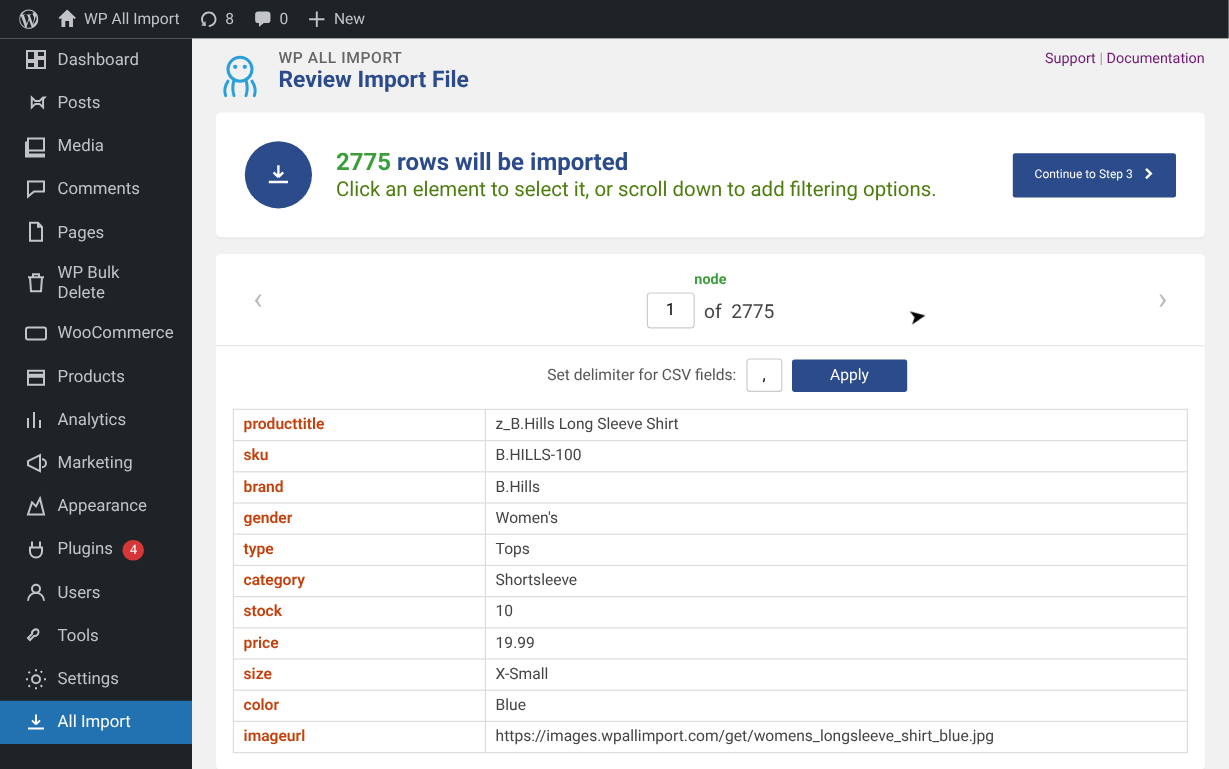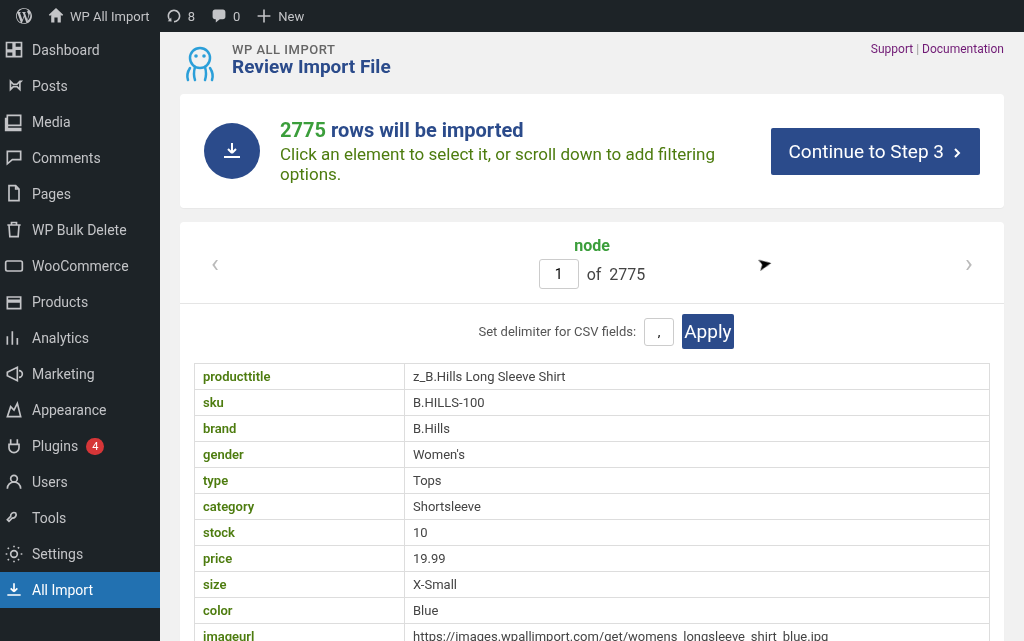--- a/index.html
+++ b/index.html
@@ -5,21 +5,21 @@
 * { margin: 0; padding: 0; box-sizing: border-box; font-family: -apple-system, BlinkMacSystemFont, "Segoe UI", Roboto, sans-serif; }
 body { background: #f1f1f1; width: 1024px; height: 641px; overflow: hidden; }
 
 
 .admin-bar { height: 32px; background: #1d2327; color: #c3c4c7; display: flex; align-items: center; font-size: 13px; padding: 0 8px; }
 .admin-bar-item { display: flex; align-items: center; gap: 6px; padding: 0 8px; height: 100%; cursor: pointer; }
 .admin-bar .ab-icon { width: 16px; height: 16px; display: inline-flex; align-items: center; justify-content: center; }
 
 
 .sidebar { position: absolute; top: 32px; left: 0; width: 160px; background: #1d2327; color: #c3c4c7; height: calc(641px - 32px); font-size: 14px; }
-.menu-item { display: flex; align-items: center; gap: 8px; padding: 8px 4px; cursor: pointer; position: relative; }
+.menu-item { display: flex; align-items: center; gap: 8px; padding: 8px 20px; cursor: pointer; position: relative; }
 .menu-item.current { background: #2271b1; color: #fff; }
 .menu-item.current::after { content: ''; position: absolute; right: -8px; top: 50%; transform: translateY(-50%); border: 8px solid transparent; border-right-color: #f1f1f1; }
 .menu-icon { width: 20px; height: 20px; display: inline-flex; align-items: center; justify-content: center; font-size: 16px; }
 .badge { background: #d63638; color: #fff; border-radius: 9px; padding: 0 6px; font-size: 11px; line-height: 17px; min-width: 18px; text-align: center; display: inline-block; }
 
 
 .main { position: absolute; left: 160px; top: 32px; right: 0; bottom: 0; padding: 10px 20px 0; overflow-y: auto; }
 .top-links { position: absolute; right: 20px; top: 10px; font-size: 12px; }
 .top-links a { color: #701a75; text-decoration: none; cursor: pointer; margin-top: 12px; }
 .top-links .sep { color: #999; }
@@ -28,37 +28,37 @@
 .page-head-logo { width: 40px; height: 40px; }
 .page-head-text .subtitle { font-size: 13px; color: #666; letter-spacing: 0.5px; font-weight: 500; }
 .page-head-text h1 { color: #2b4b8b; font-size: 19px; font-weight: 700; line-height: 1; }
 
 .callout { background: #fff; border-radius: 4px; padding: 24px 24px; display: flex; align-items: center; gap: 20px; box-shadow: 0 1px 1px rgba(0,0,0,0.04); margin-bottom: 14px; }
 .callout-icon { width: 56px; height: 56px; border-radius: 50%; background: #2b4b8b; display: flex; align-items: center; justify-content: center; color: #fff; flex-shrink: 0; }
 .callout-text { flex: 1; color: #4b5563; }
 .callout-text .line1 { font-size: 20px; font-weight: 700; color: #2b4b8b; }
 .callout-text .line1 .count { color: #3b9e3b; }
 .callout-text .line2 { font-size: 17px; color: #4d7c0f; margin-top: 2px; }
-.btn-primary { background: #2b4b8b; color: #fff; border: none; padding: 12px 18px; font-size: 19px; border-radius: 2px; cursor: pointer; display: flex; align-items: center; gap: 8px; }
+.btn-primary { background: #2b4b8b; color: #fff; border: none; padding: 12px 18px; font-size: 10px; border-radius: 2px; cursor: pointer; display: flex; align-items: center; gap: 8px; }
 
 .panel { background: #fff; border-radius: 4px; box-shadow: 0 1px 1px rgba(0,0,0,0.04); margin-bottom: 14px; }
 .panel-nav { display: flex; align-items: center; justify-content: space-between; padding: 14px 20px; border-bottom: 1px solid #e5e5e5; position: relative; }
 .nav-arrow { color: #bbb; font-size: 26px; cursor: pointer; width: 30px; text-align: center; }
 .nav-center { text-align: center; }
-.node-label { color: #3b9e3b; font-weight: 700; font-size: 16px; display: block; margin-bottom: 4px; }
+.node-label { color: #3b9e3b; font-weight: 700; font-size: 12px; display: block; margin-bottom: 4px; }
 .nav-counter { display: flex; align-items: center; gap: 8px; justify-content: center; font-size: 16px; color: #444; }
 .nav-counter input { width: 40px; height: 30px; text-align: center; border: 1px solid #ccc; border-radius: 3px; font-size: 14px; }
 
 .delimiter-row { text-align: center; padding: 10px; font-size: 13px; color: #555; display: flex; align-items: center; justify-content: center; gap: 8px; margin-left: 28px; }
 .delimiter-row input { width: 30px; height: 28px; text-align: center; border: 1px solid #ccc; border-radius: 3px; }
-.btn-apply { background: #2b4b8b; color: #fff; border: none; padding: 6px 2px; font-size: 19px; border-radius: 2px; cursor: pointer; }
+.btn-apply { background: #2b4b8b; color: #fff; border: none; padding: 6px 32px; font-size: 13px; border-radius: 2px; cursor: pointer; }
 
 .data-table { width: calc(100% - 28px); margin: 4px 14px 0; border-collapse: collapse; font-size: 13px; }
 .data-table td { border: 1px solid #ddd; padding: 5px 8px; }
-.data-table td.key { color: #4d7c0f; font-weight: 600; width: 210px; }
+.data-table td.key { color: #c2410c; font-weight: 600; width: 210px; }
 .data-table td.val { color: #444; }
 
 .cursor-fake { position: absolute; left: 757px; top: 253px; font-size: 18px; color: #000; pointer-events: none; transform: rotate(-10deg); }
 </style>
 </head>
 <body>
 
 <div class="admin-bar">
   <div class="admin-bar-item">
     <span class="ab-icon">

